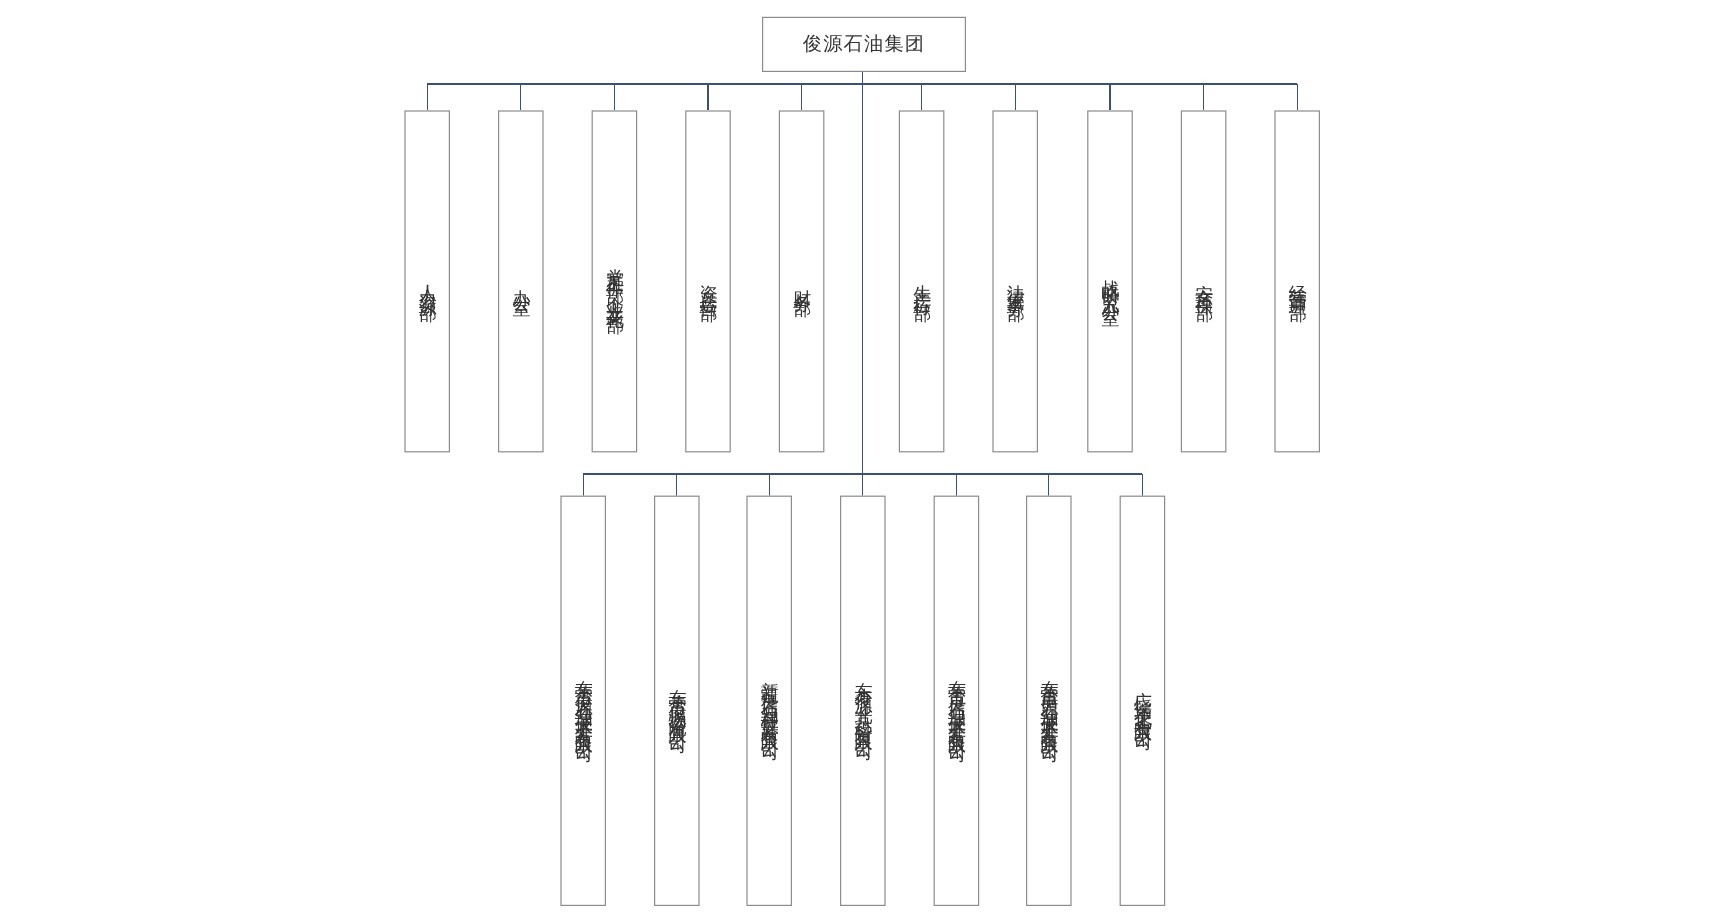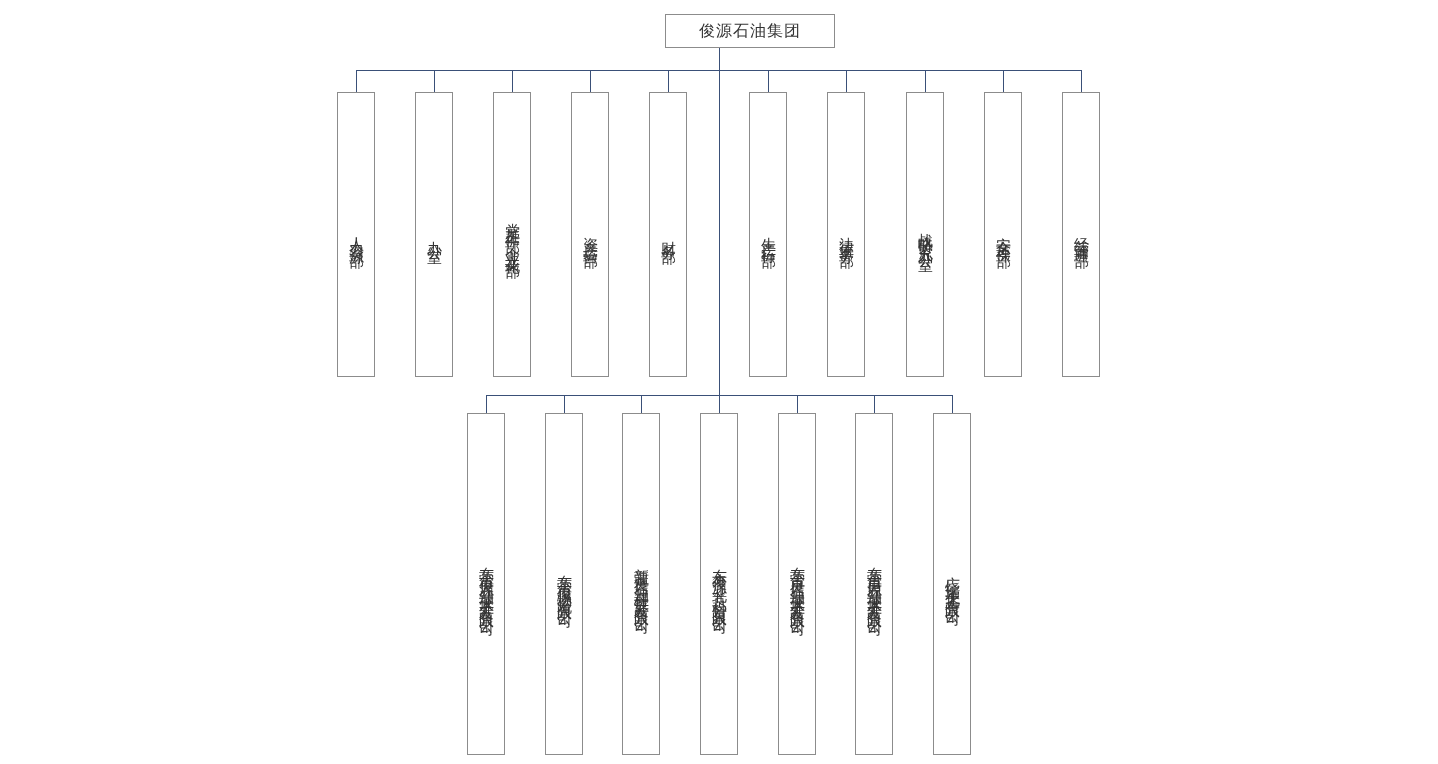--- a/index.html
+++ b/index.html
@@ -22,21 +22,21 @@
   .connectors line{stroke:var(--line-color);stroke-width:1;shape-rendering:crispEdges;}
   .node{
     position:absolute;
     background:#ffffff;
     border:1px solid var(--box-border);
     display:flex;
     align-items:center;
     justify-content:center;
   }
   .root-node{
-    left:665px;top:14px;width:170px;height:34px;
+    left:635px;top:14px;width:170px;height:46px;
     font-size:16px;letter-spacing:1px;
   }
   .dept-node{top:92px;width:38px;height:285px;}
   .sub-node{top:413px;width:38px;height:342px;}
   .vtext{
     writing-mode:vertical-rl;
     text-orientation:mixed;
     font-size:15px;
     letter-spacing:4px;
     line-height:1;

